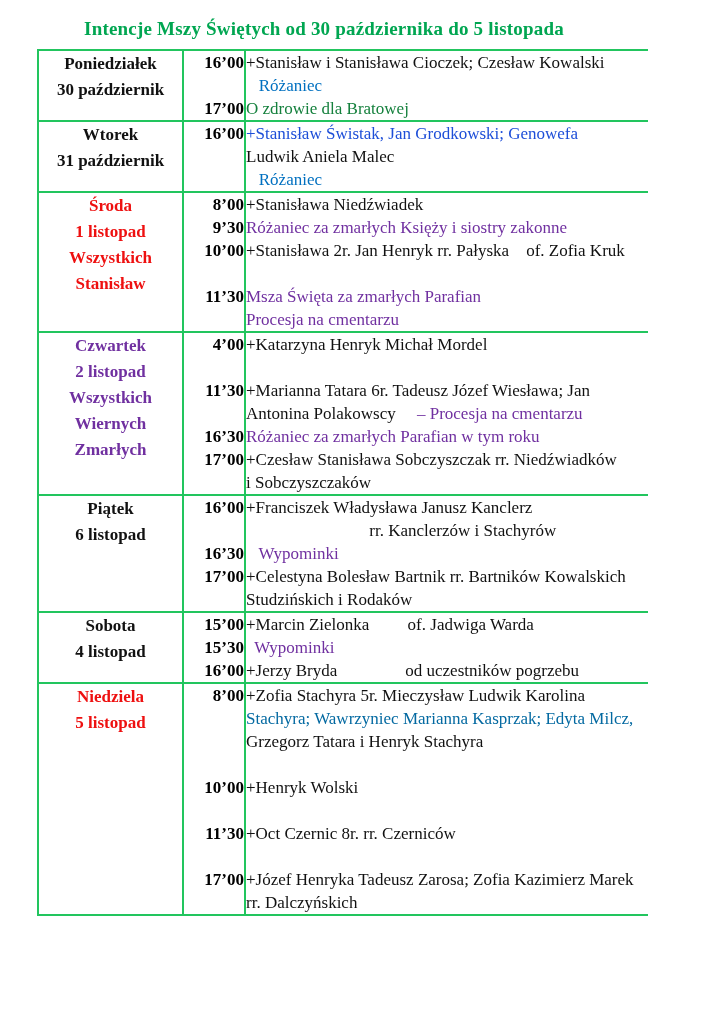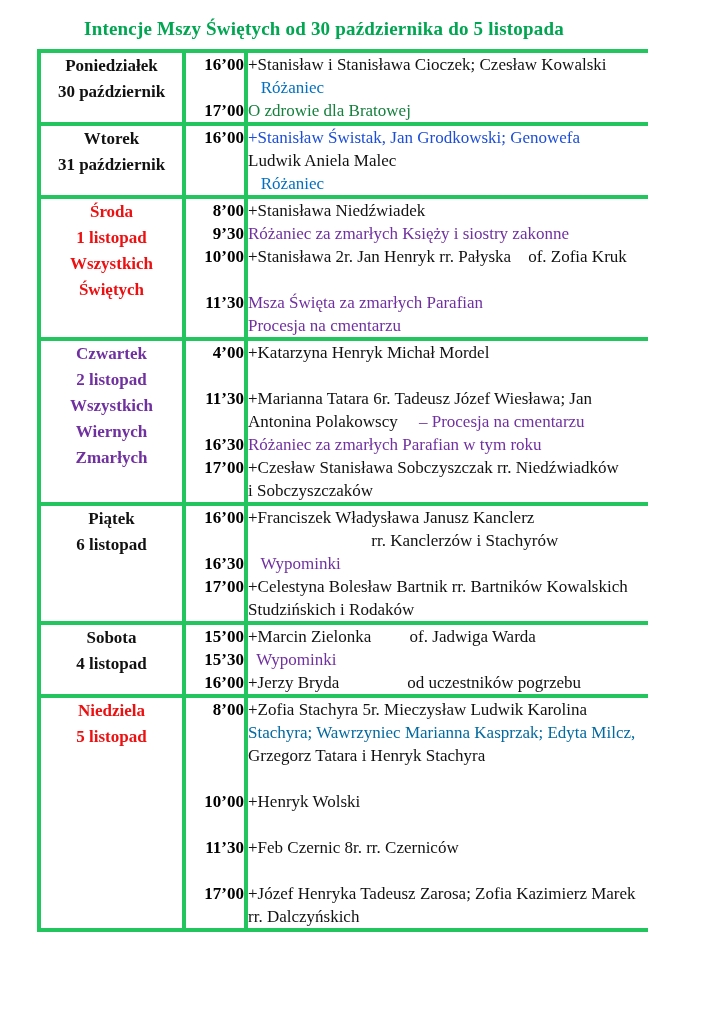--- a/index.html
+++ b/index.html
@@ -24,21 +24,21 @@
     font-weight: bold;
     letter-spacing: 0.2px;
   }
   table.schedule {
     border-collapse: collapse;
     table-layout: fixed;
     margin-left: 37px;
     width: 660px;
   }
   table.schedule td {
-    border: 4px solid #22c55e;
+    border: 2px solid #22c55e;
     vertical-align: top;
     padding: 0;
   }
   col.c-day  { width: 145px; }
   col.c-time { width: 62px; }
   col.c-text { width: 453px; }
   td.day {
     vertical-align: middle;
     text-align: center;
     font-weight: bold;
@@ -105,21 +105,21 @@
             <div class="cline"><span style="color: #1d4ed8;">+Stanisław Świstak, Jan Grodkowski; Genowefa</span></div>
             <div class="cline"><span style="color: rgb(17, 17, 17);">Ludwik Aniela Malec</span></div>
             <div class="cline"><span style="color: rgb(0, 112, 192);">   Różaniec</span></div>
           </td>
         </tr>
         <tr>
           <td class="day" style="color: rgb(238, 16, 16);">
             <div>Środa</div>
             <div>1 listopad</div>
             <div>Wszystkich</div>
-            <div>Świętych</div>
+            <div>Stanisław</div>
           </td>
           <td class="time">
             <div class="tline">8’00</div>
             <div class="tline">9’30</div>
             <div class="tline">10’00</div>
             <div class="tline">&nbsp;</div>
             <div class="tline">11’30</div>
             <div class="tline">&nbsp;</div>
           </td>
           <td class="text">
@@ -211,21 +211,21 @@
             <div class="tline">17’00</div>
             <div class="tline">&nbsp;</div>
           </td>
           <td class="text">
             <div class="cline"><span style="color: rgb(17, 17, 17);">+Zofia Stachyra 5r. Mieczysław Ludwik Karolina</span></div>
             <div class="cline"><span style="color: #0369a1;">Stachyra; Wawrzyniec Marianna Kasprzak; Edyta Milcz,</span></div>
             <div class="cline"><span style="color: rgb(17, 17, 17);">Grzegorz Tatara i Henryk Stachyra</span></div>
             <div class="cline">&nbsp;</div>
             <div class="cline"><span style="color: rgb(17, 17, 17);">+Henryk Wolski</span></div>
             <div class="cline">&nbsp;</div>
-            <div class="cline"><span style="color: rgb(17, 17, 17);">+Feb Czernic 8r. rr. Czerniców</span></div>
+            <div class="cline"><span style="color: rgb(17, 17, 17);">+Oct Czernic 8r. rr. Czerniców</span></div>
             <div class="cline">&nbsp;</div>
             <div class="cline"><span style="color: rgb(17, 17, 17);">+Józef Henryka Tadeusz Zarosa; Zofia Kazimierz Marek</span></div>
             <div class="cline"><span style="color: rgb(17, 17, 17);">rr. Dalczyńskich</span></div>
           </td>
         </tr>
       </tbody>
   </table>
 </div>
 
 </body></html>

